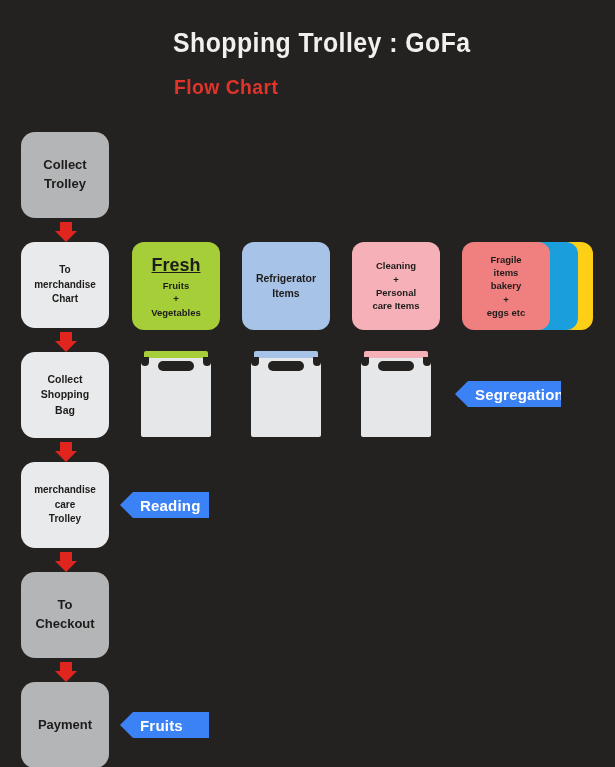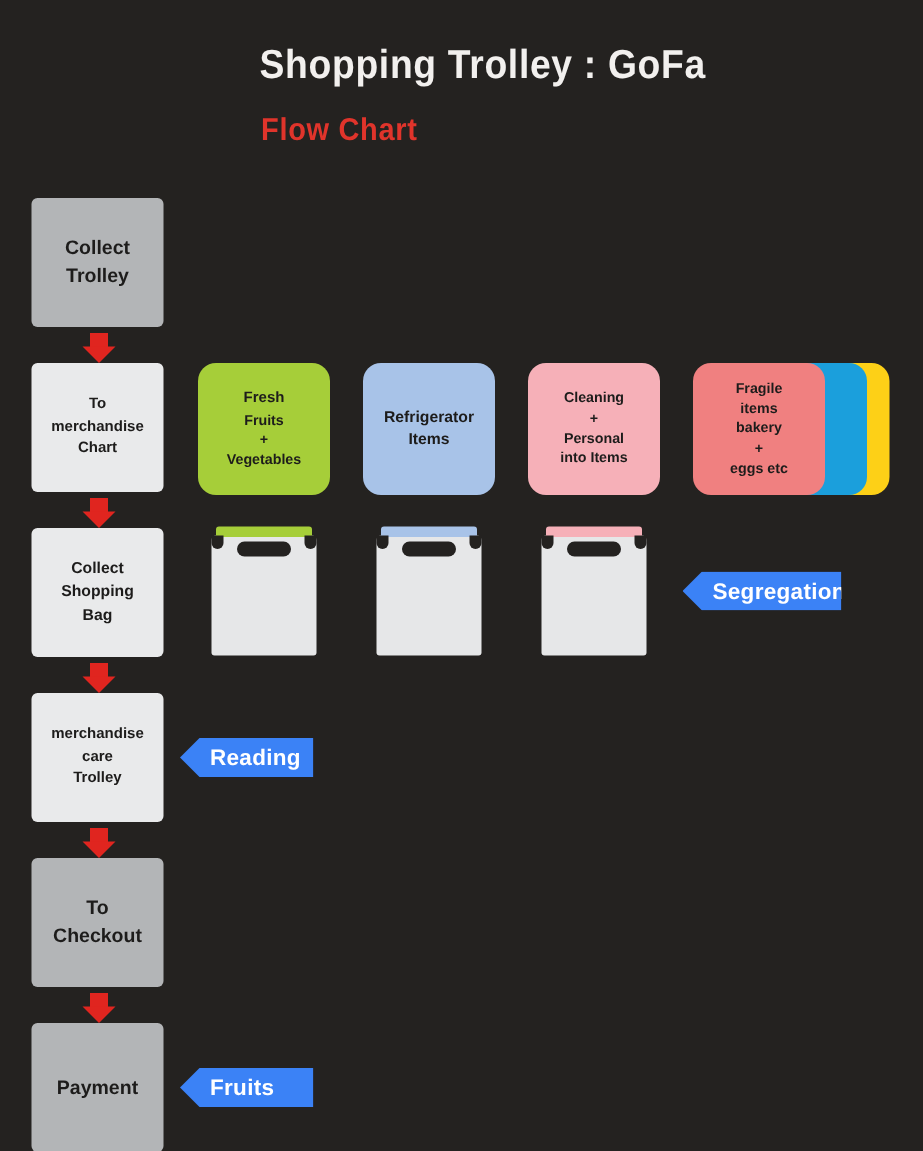--- a/index.html
+++ b/index.html
@@ -41,21 +41,21 @@
     letter-spacing: 0.5px;
     white-space: nowrap;
     transform: scaleX(0.92);
     transform-origin: left top;
   }
 
   
   .flow-box {
     position: absolute;
     width: 88px;
-    border-radius: 4px;
+    border-radius: 14px;
     display: flex;
     align-items: center;
     justify-content: center;
     text-align: center;
     color: #1d1c1b;
     font-weight: bold;
     line-height: 1.45;
     box-sizing: border-box;
     padding: 4px 5px;
   }
@@ -100,22 +100,23 @@
     align-items: center;
     justify-content: center;
     text-align: center;
     color: #1d1c1b;
     font-weight: bold;
     line-height: 1.4;
     box-sizing: border-box;
     padding: 3px 4px;
   }
   .cat-card .big {
-    font-size: 10px;
+    font-size: 18px;
     margin-bottom: 1px;
+    text-decoration: underline;
   }
   .cat-card .small { font-size: 9.5px; }
   .cat-card .med { font-size: 10.5px; }
 
   .stack-card {
     position: absolute;
     width: 88px;
     height: 88px;
     border-radius: 12px;
   }
@@ -267,21 +268,21 @@
 
   <div class="cat-card" style="left:242px; top:222px; background:#a8c3e8;">
     <span class="med">Refrigerator</span>
     <span class="med">Items</span>
   </div>
 
   <div class="cat-card" style="left:352px; top:222px; background:#f6b0b8;">
     <span class="small">Cleaning</span>
     <span class="small">+</span>
     <span class="small">Personal</span>
-    <span class="small">into Items</span>
+    <span class="small">care Items</span>
   </div>
 
   <div class="stack-card" style="left:505px; top:222px; background:#fdd017;"></div>
   <div class="stack-card" style="left:490px; top:222px; background:#1b9fdc;"></div>
   <div class="cat-card" style="left:462px; top:222px; background:#f08080;text-align:center;">
     <span class="small">Fragile</span>
     <span class="small">items</span>
     <span class="small">bakery</span>
     <span class="small">+</span>
     <span class="small">eggs etc</span>

